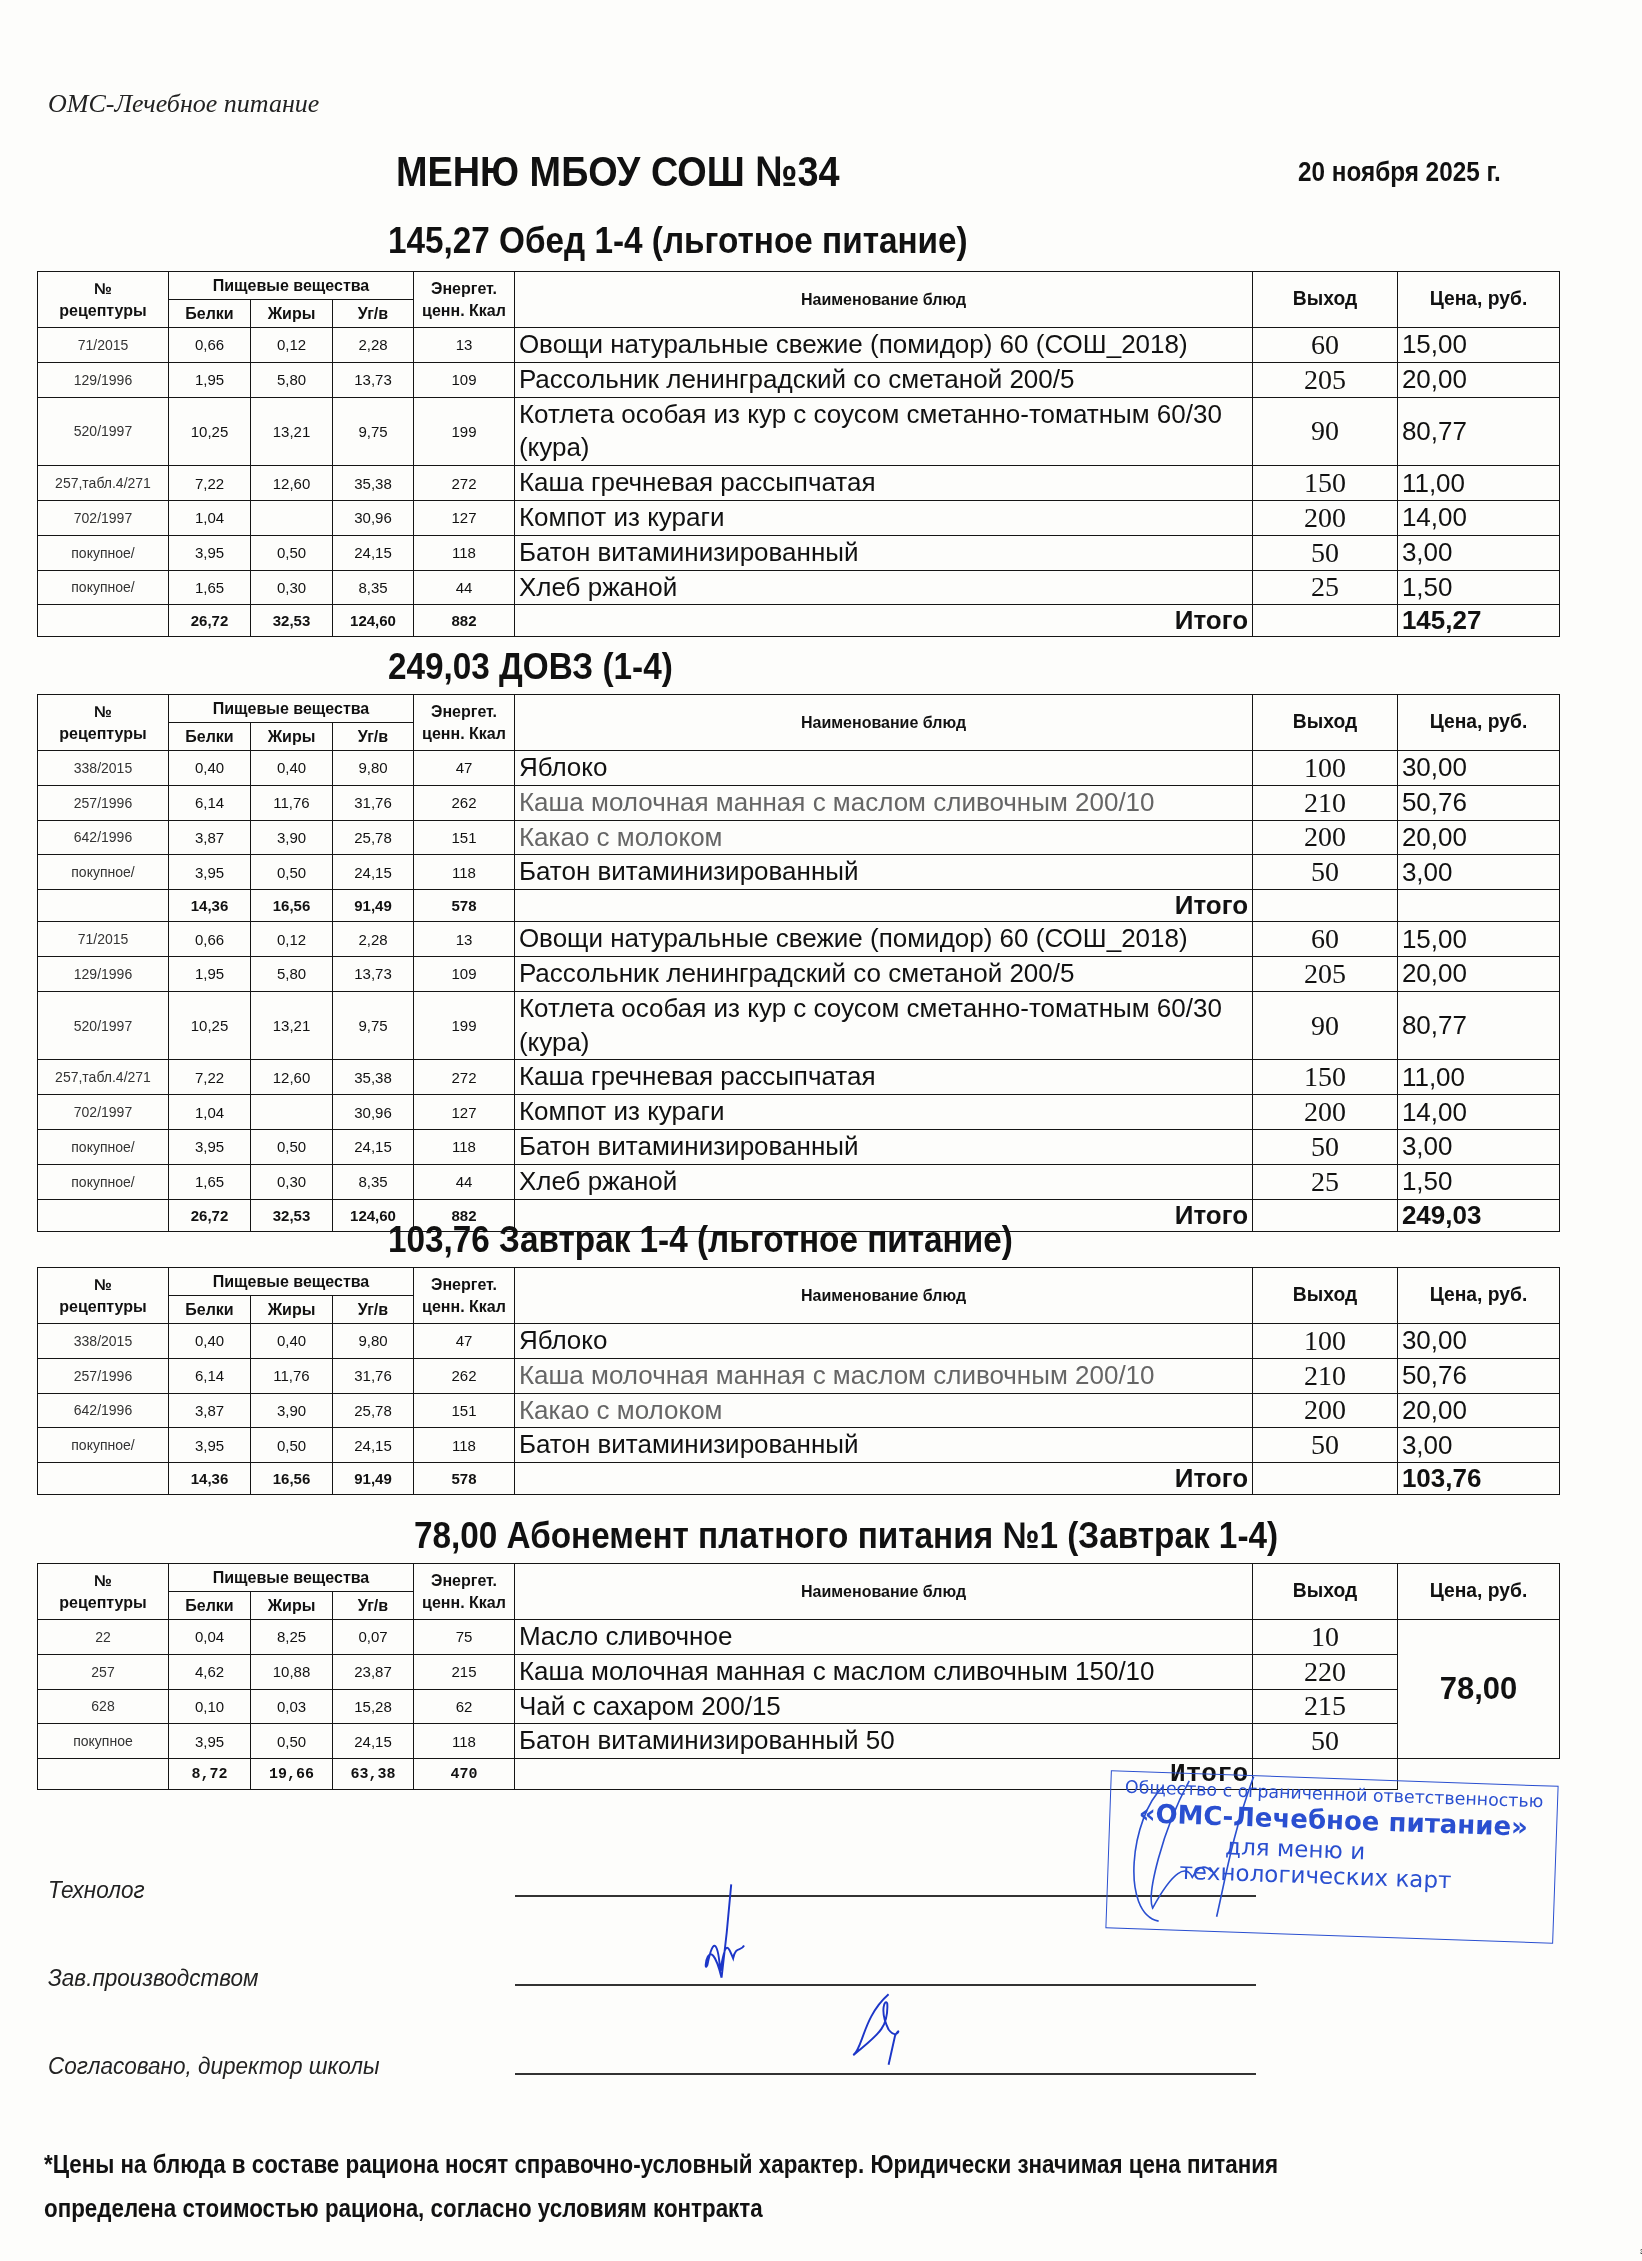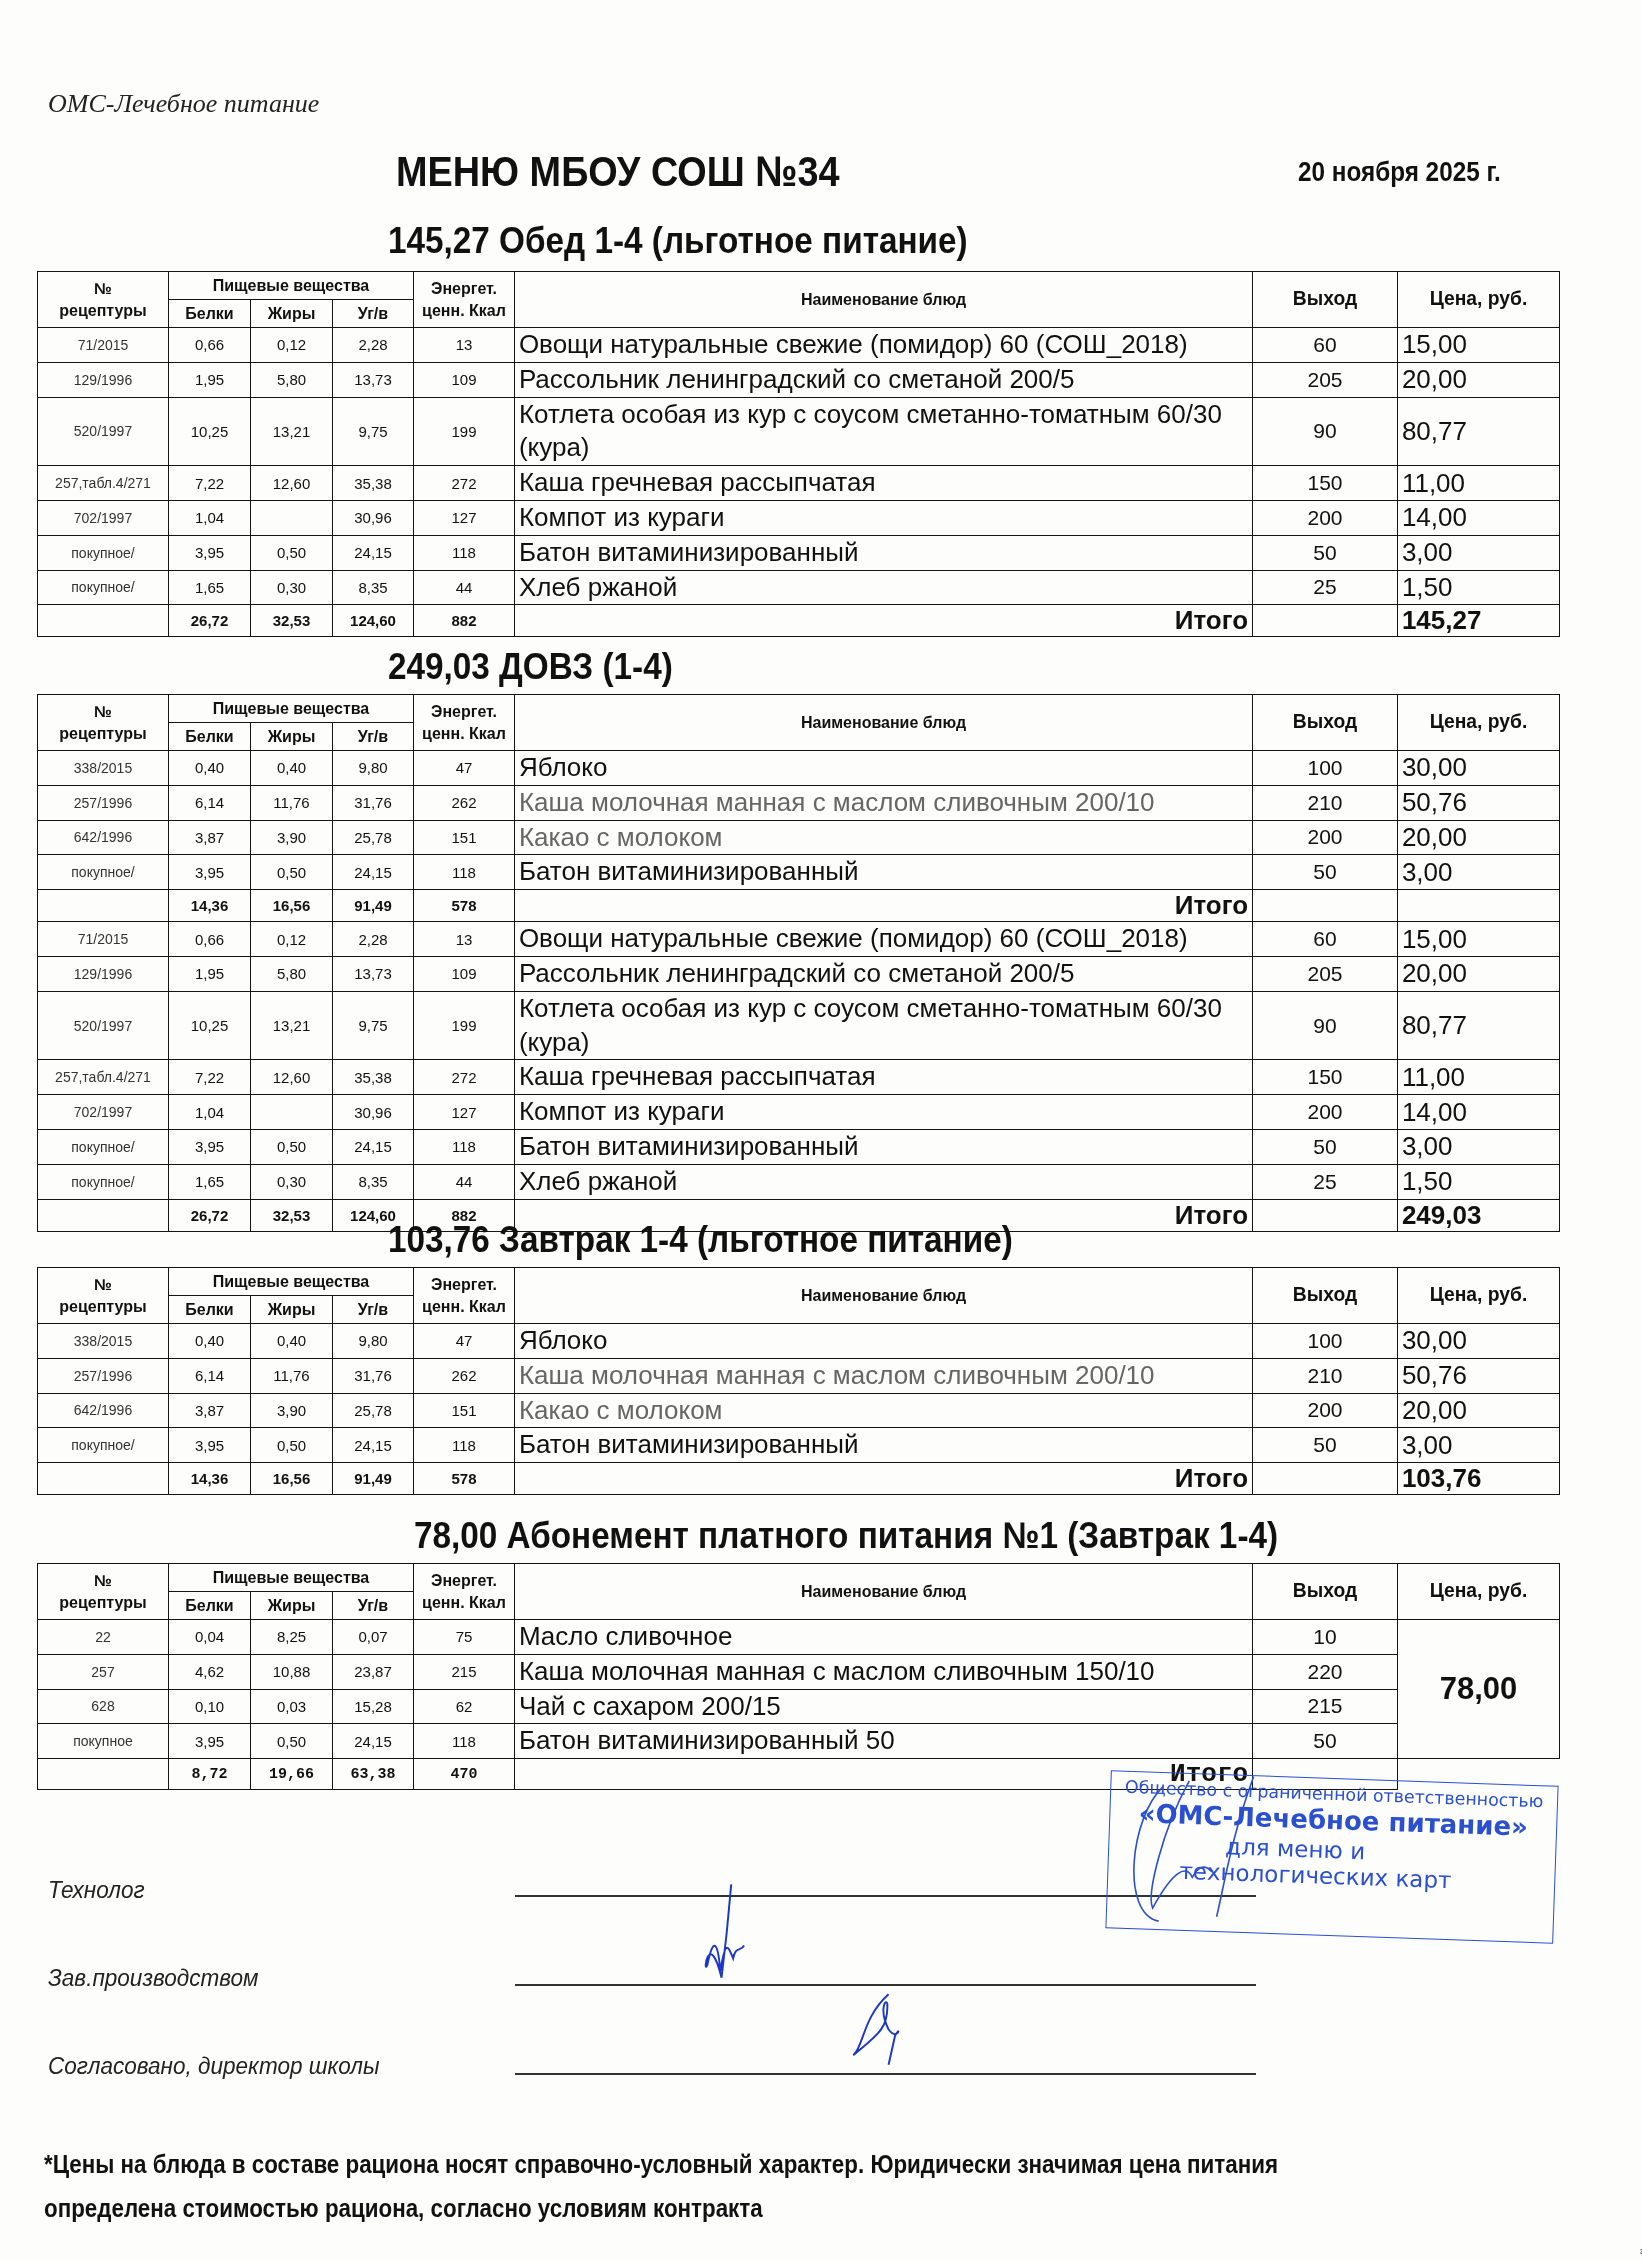--- a/index.html
+++ b/index.html
@@ -31,21 +31,21 @@
     border:1.9px solid #151515; padding:0 3.9px; vertical-align:middle;
   }
   table.menu th { font-weight:bold; font-size:16px; text-align:center; line-height:1.35; }
   th.big { font-size:23px; }
   th.sub { font-size:15.5px; }
   td.code { font-size:14px; text-align:center; color:#333; }
   td.num { font-size:15px; text-align:center; }
   td.tot { font-size:15px; text-align:center; font-weight:bold; }
   td.name { font-size:26px; text-align:left; line-height:1.3; padding-left:5.2px; }
   td.name.light { color:#666; }
-  td.qty { font-size:21px; text-align:center; }
+  td.qty { font-size:28px; text-align:center;font-family:Liberation Serif, serif; }
   td.price { font-size:26px; padding-right:45px; }
   td.itogo { font-size:26px; text-align:right; font-weight:bold; padding-right:5.2px; }
   td.price.bold { font-weight:bold; }
   td.merged-price { font-size:31px; text-align:center; font-weight:bold; }
   col.c1{width:131px} col.c2{width:82px} col.c3{width:82px} col.c4{width:81px}
   col.c5{width:101px} col.c6{width:738px} col.c7{width:145px} col.c8{width:162px}
   .sig-label {
     position:absolute; left:48px; font-style:italic; font-size:24.5px; color:#222;
     transform:scaleX(0.92); transform-origin:left top;
   }

